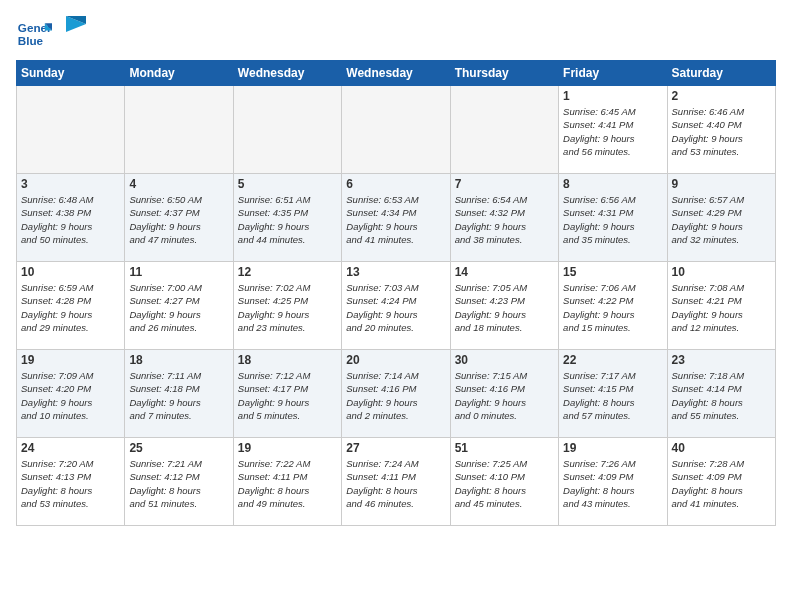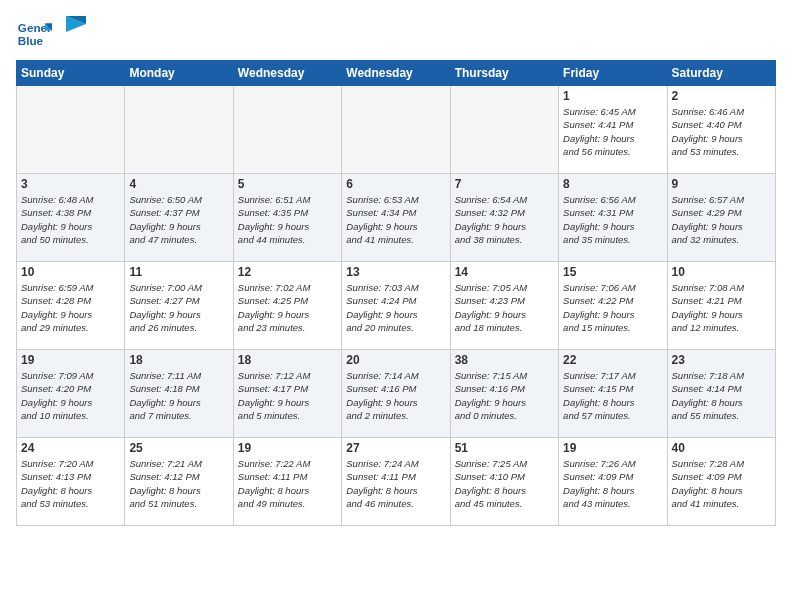--- a/index.html
+++ b/index.html
@@ -203,21 +203,21 @@
         </td>
         <td>
           <span class="day-number">18</span>
           <div class="day-info">Sunrise: 7:12 AM<br>Sunset: 4:17 PM<br>Daylight: 9 hours<br>and 5 minutes.</div>
         </td>
         <td>
           <span class="day-number">20</span>
           <div class="day-info">Sunrise: 7:14 AM<br>Sunset: 4:16 PM<br>Daylight: 9 hours<br>and 2 minutes.</div>
         </td>
         <td>
-          <span class="day-number">38</span>
+          <span class="day-number">30</span>
           <div class="day-info">Sunrise: 7:15 AM<br>Sunset: 4:16 PM<br>Daylight: 9 hours<br>and 0 minutes.</div>
         </td>
         <td>
           <span class="day-number">22</span>
           <div class="day-info">Sunrise: 7:17 AM<br>Sunset: 4:15 PM<br>Daylight: 8 hours<br>and 57 minutes.</div>
         </td>
         <td>
           <span class="day-number">23</span>
           <div class="day-info">Sunrise: 7:18 AM<br>Sunset: 4:14 PM<br>Daylight: 8 hours<br>and 55 minutes.</div>
         </td>

